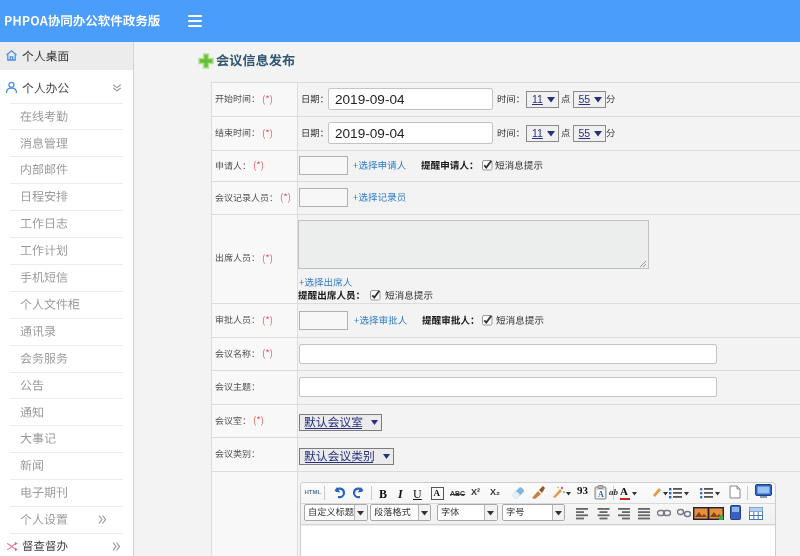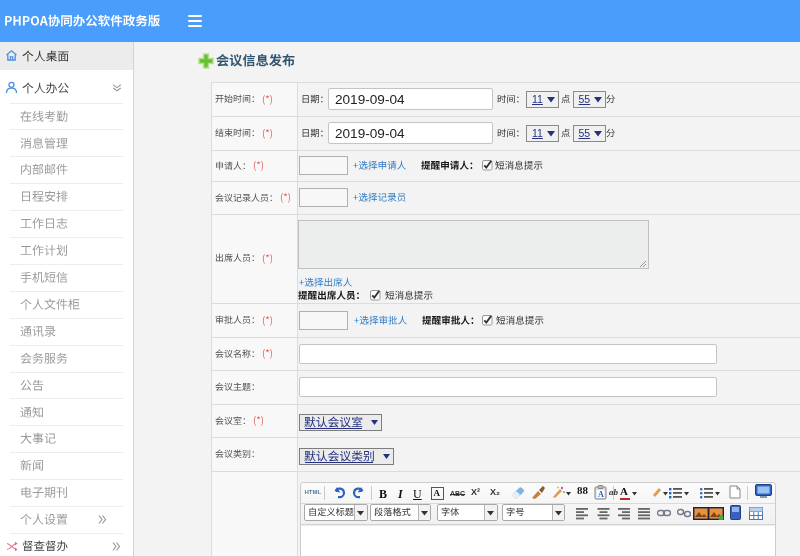--- a/index.html
+++ b/index.html
@@ -291,21 +291,21 @@
   </svg>
 <svg style="position:absolute;left:551px;top:485px" width="15" height="14">
     <path d="M2 12 L9 4 L11 6 L4 13 Z" fill="#e09a4a"></path>
     <circle cx="11" cy="3" r="1.2" fill="#b35ccc"></circle>
     <circle cx="7" cy="2.5" r="1" fill="#e0c23a"></circle>
     <circle cx="13" cy="7" r="1" fill="#7ab34a"></circle>
   </svg>
 <svg style="position:absolute;left:566px;top:491.5px" width="5" height="4">
     <path d="M0 0 H5 L2.5 3.5 Z" fill="#333"></path>
   </svg>
-<div style="position:absolute;left:577px;top:484px;font:bold 11px 'Liberation Serif',serif;color:#111;white-space:nowrap">88</div>
+<div style="position:absolute;left:577px;top:484px;font:bold 11px 'Liberation Serif',serif;color:#111;white-space:nowrap">93</div>
 <svg style="position:absolute;left:594px;top:485px" width="13" height="15">
     <rect x="1" y="2" width="11" height="12" rx="1" fill="#d8d8d8" stroke="#888"></rect>
     <rect x="4" y="0.5" width="5" height="3" rx="1" fill="#bbb" stroke="#888"></rect>
     <rect x="2.5" y="5" width="8" height="8" fill="#fff"></rect>
     <text x="4" y="12" font-family="Liberation Serif" font-size="8" font-weight="bold" fill="#2255bb">A</text>
   </svg>
 <div style="position:absolute;left:613px;top:486px;width:1px;height:14px;background:#ccc"></div>
 <div style="position:absolute;left:620px;top:485px;font:bold 11px 'Liberation Serif',serif;color:#111;white-space:nowrap">A</div>
 <div style="position:absolute;left:620px;top:497.5px;width:10px;height:2.6px;background:#cc2222"></div>
 <svg style="position:absolute;left:632px;top:491.5px" width="5" height="4">

